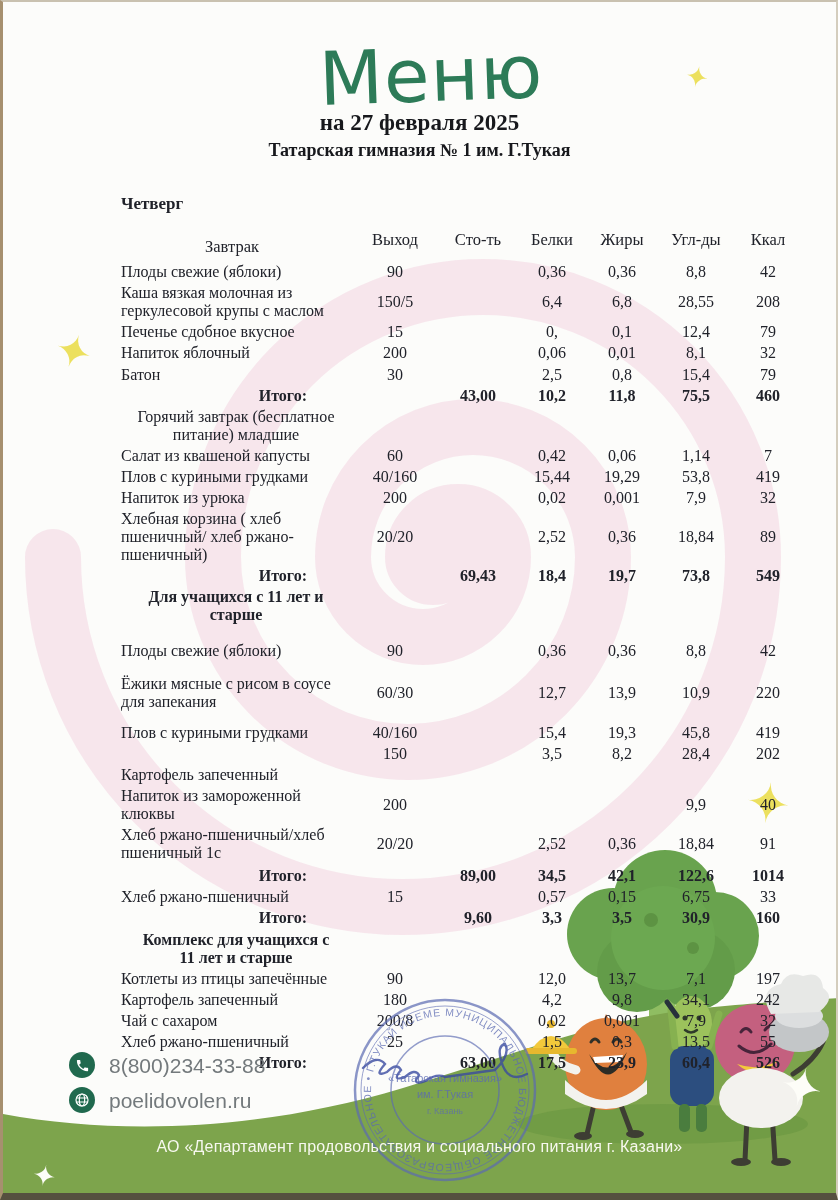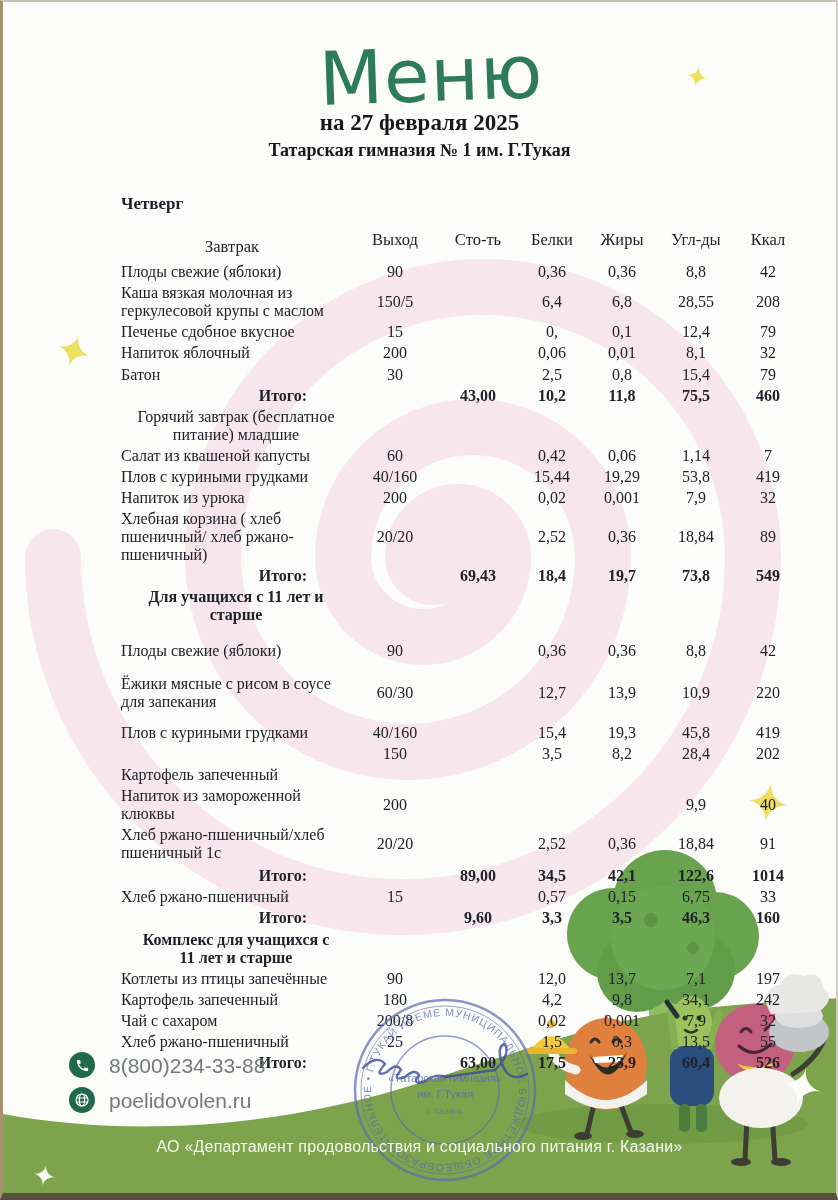--- a/index.html
+++ b/index.html
@@ -342,21 +342,21 @@
       <span class="c">0,15</span>
       <span class="c">6,75</span>
       <span class="c kcal">33</span>
     </div>
         <div class="row t-total">
       <span class="c name">Итого:</span>
       <span class="c"></span>
       <span class="c">9,60</span>
       <span class="c">3,3</span>
       <span class="c">3,5</span>
-      <span class="c">46,3</span>
+      <span class="c">30,9</span>
       <span class="c kcal">160</span>
     </div>
         <div class="row t-section-bold">
       <span class="c name">Комплекс для учащихся с 11 лет и старше</span>
       <span class="c"></span>
       <span class="c"></span>
       <span class="c"></span>
       <span class="c"></span>
       <span class="c"></span>
       <span class="c kcal"></span>

